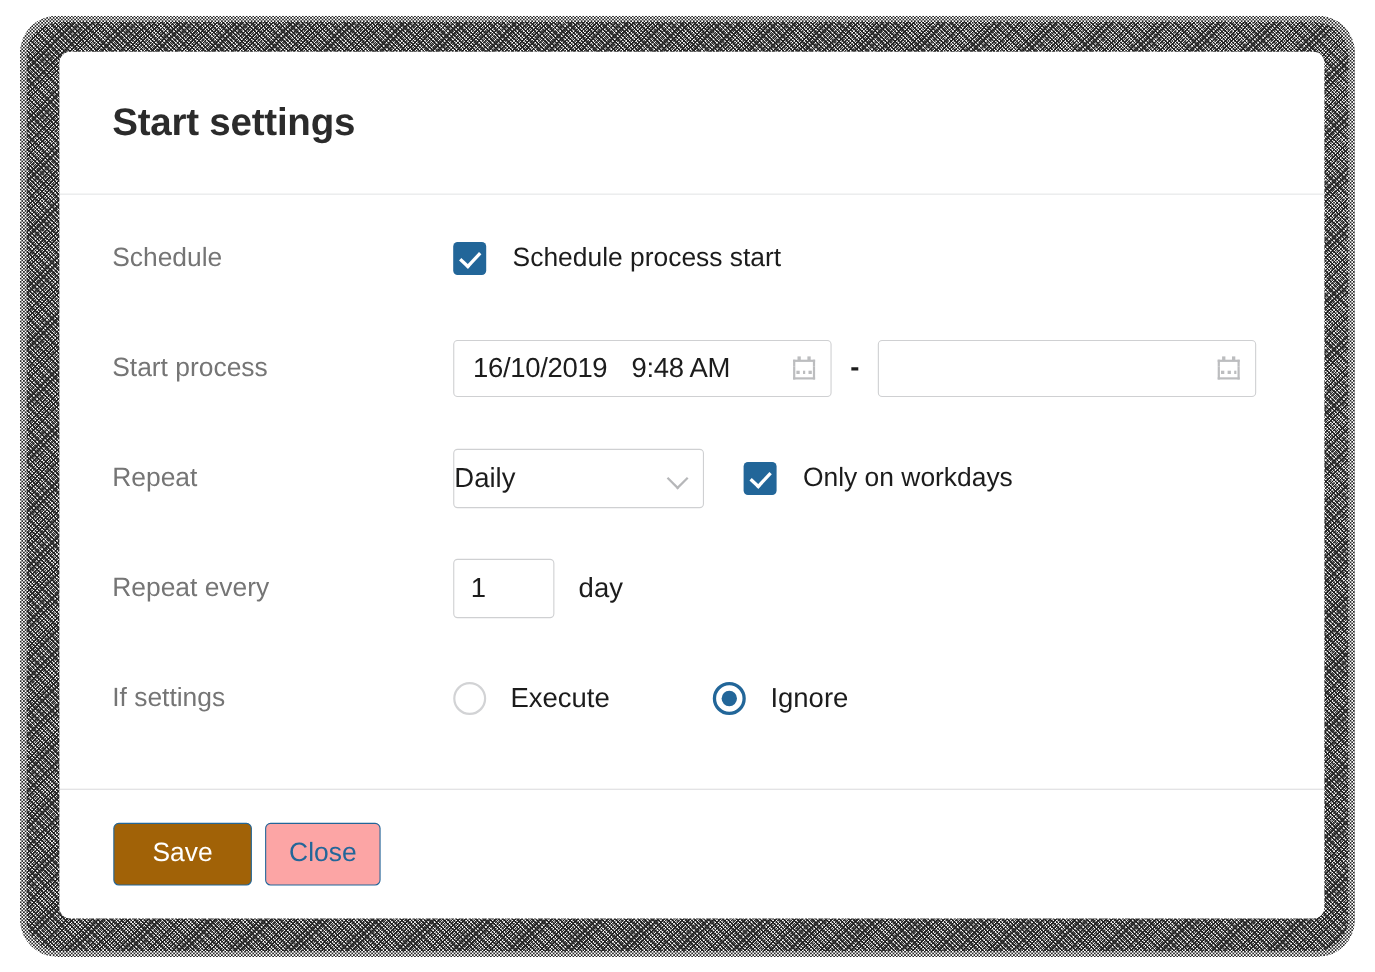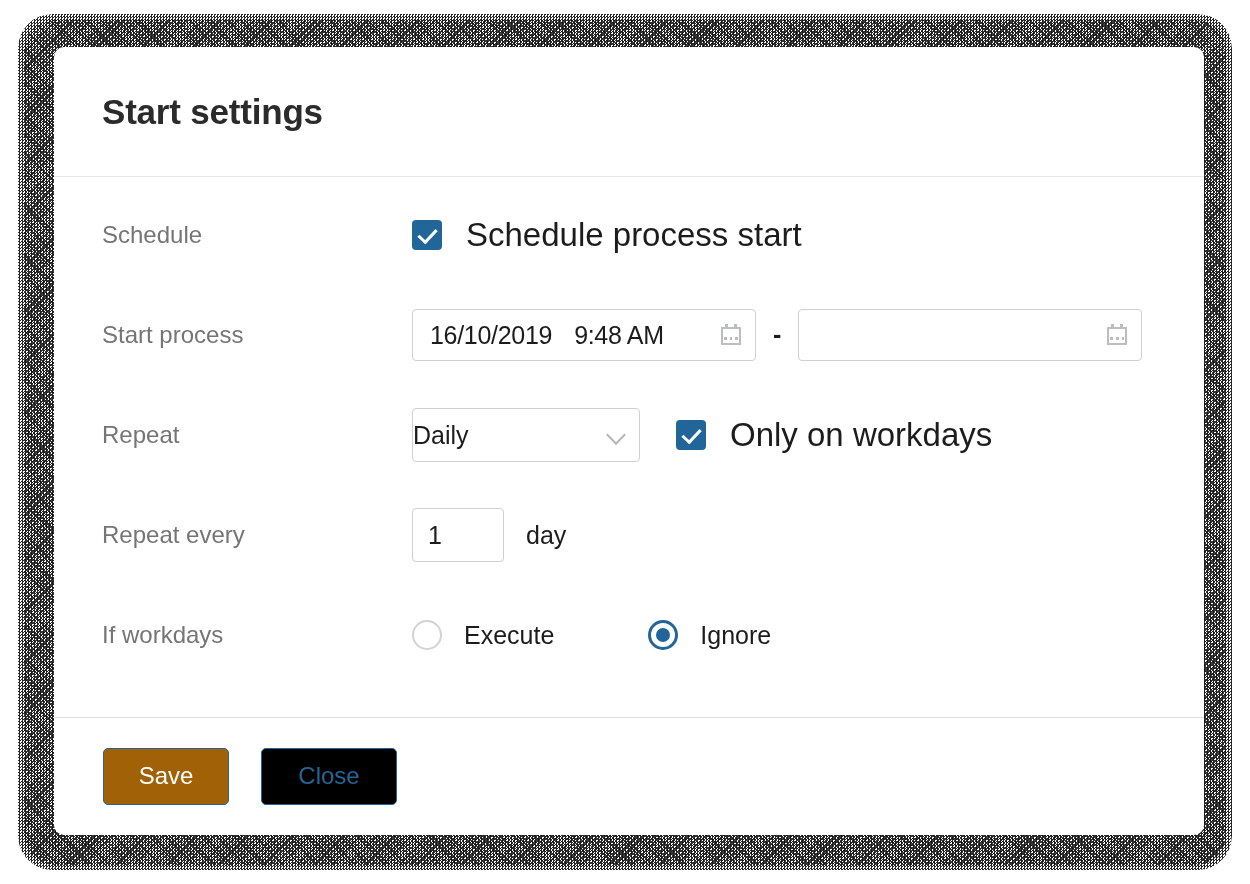--- a/index.html
+++ b/index.html
@@ -125,21 +125,21 @@
     left: 10px;
     top: 5px;
     width: 8px;
     height: 15px;
     border: solid #ffffff;
     border-width: 0 3.4px 3.4px 0;
     transform: rotate(43deg);
   }
   .cb-label {
     margin-left: 24px;
-    font-size: 33px;
+    font-size: 24px;
     color: #1c1c1c;
     white-space: nowrap;
   }
 
   
   .field-box {
     border: 1px solid #cfd0d2;
     border-radius: 4px;
     background: #fff;
     box-sizing: border-box;
@@ -327,25 +327,25 @@
     height: 57px;
   }
   #save-button {
     background: #a16207;
     color: #ffffff;
     border: 1px solid #226699;
     width: 126px;
     margin-left: 5px;
   }
   #close-button {
-    background: #000000;
+    background: #fca5a5;
     color: #226699;
     border: 1.6px solid #226699;
-    width: 136px;
-    margin-left: 32px;
+    width: 105px;
+    margin-left: 12px;
   }
 </style>
 </head>
 <body>
 
 <div id="shadow-layer"></div>
 <div id="shadow-layer-2"></div>
 
 <div id="dialog">
 
@@ -420,21 +420,21 @@
       <div class="row-label">Repeat every</div>
       <div class="row-fields">
         <div class="field-box" id="repeat-every-input">
           <span class="num-value">1</span>
         </div>
         <span class="suffix-text">day</span>
       </div>
     </div>
 
     <div class="form-row">
-      <div class="row-label">If workdays</div>
+      <div class="row-label">If settings</div>
       <div class="row-fields">
         <div class="radio-wrap">
           <span class="radio off"></span>
           <span class="radio-label">Execute</span>
         </div>
         <div class="radio-wrap" style="margin-left:94px;">
           <span class="radio on"></span>
           <span class="radio-label">Ignore</span>
         </div>
       </div>

